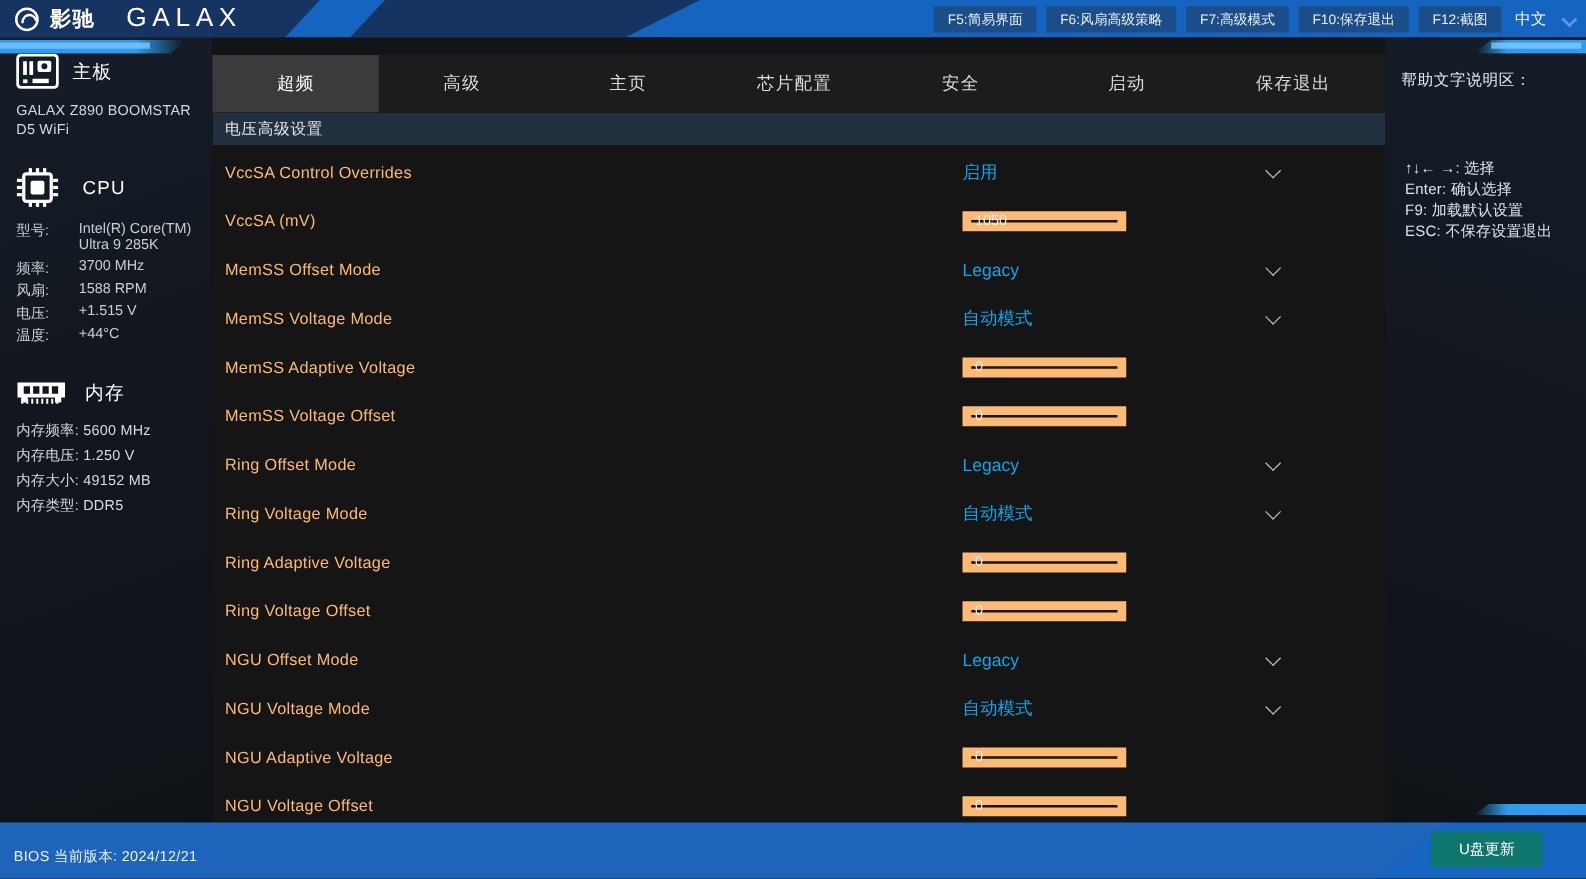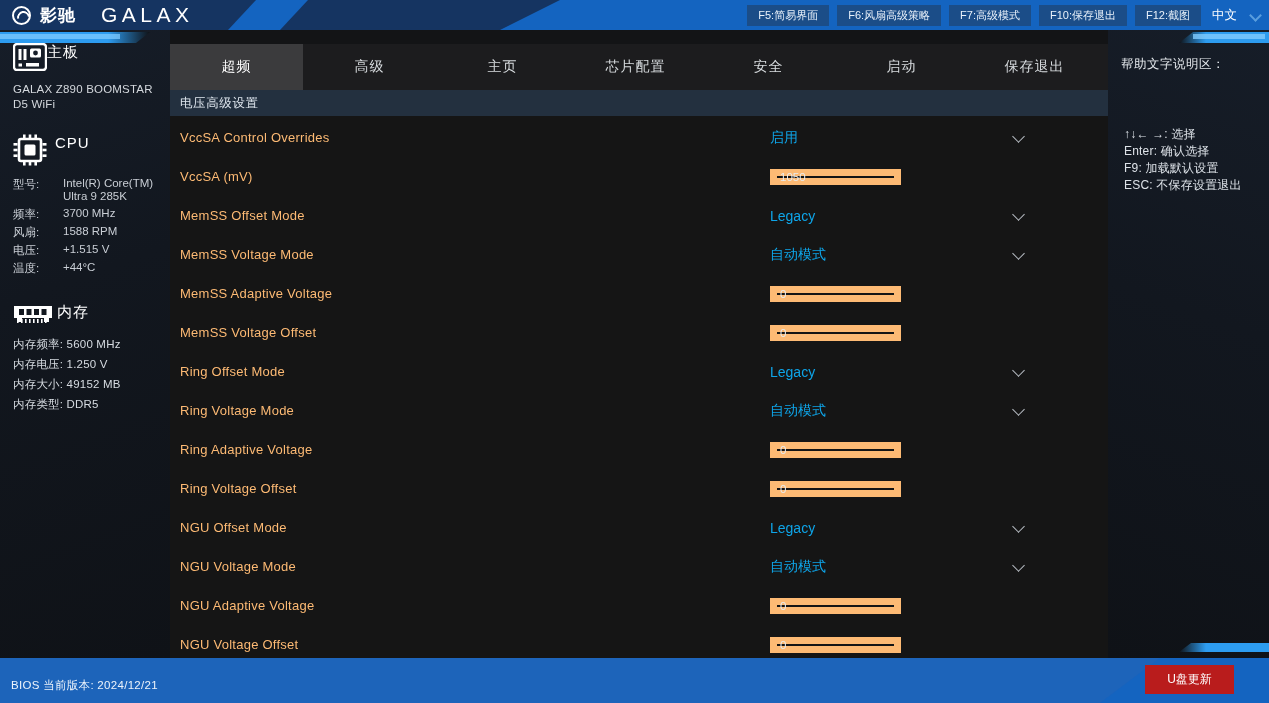--- a/index.html
+++ b/index.html
@@ -83,21 +83,21 @@
     position: absolute; left: 0; top: 2px; width: 150px; height: 11px;
     background: linear-gradient(90deg, #2d9cf0 0%, #2d9cf0 72%, #0f1217 100%);
     clip-path: polygon(0 0, 150px 0, 136px 11px, 0 11px);
   }
   .side-accent2 {
     position: absolute; left: 0; top: 4px; width: 120px; height: 5px;
     background: #7fcbff; opacity: .75;
   }
   .side-block { padding: 0 13px; }
   .side-head {
-    display: flex; margin-top: 13px;
+    display: flex; align-items: center; gap: 11px; margin-top: 13px;
   }
   .side-head-title { color: #fff; font-size: 15px; letter-spacing: 1px; }
   .side-sub {
     color: #d4d8dd; font-size: 11.5px; line-height: 15px;
     margin-top: 11px; letter-spacing: .2px;
   }
   .kv-table { margin-top: 9px; width: 100%; border-collapse: collapse; }
   .kv-table td { font-size: 11.5px; color: #c9ced5; padding: 1.5px 0; vertical-align: top; }
   .kv-k { width: 44px; color: #c9ced5; white-space: nowrap; }
   .kv-v { color: #e6eaee; padding-left: 6px !important; }
@@ -207,21 +207,21 @@
     position: absolute; left: 0; top: 0; width: 1160px; height: 45px;
     background: #1d64ba;
     clip-path: polygon(0 0, 1160px 0, 1100px 45px, 0 45px);
   }
   .bios-ver {
     position: absolute; left: 11px; top: 20px;
     color: #ecf3fb; font-size: 11.5px; letter-spacing: .3px;
   }
   .usb-btn {
     position: absolute; right: 35px; top: 7px;
-    width: 89px; height: 29px; background: #b91c1c;
+    width: 89px; height: 29px; background: #0f766e;
     color: #ffffff; font-size: 12px;
     display: flex; align-items: center; justify-content: center;
     cursor: pointer;
   }
   .tabs-left-dark {
     position: absolute; left: 170px; top: 30px; width: 938px; height: 14px;
     background: #131416;
   }
 </style>
 </head>

